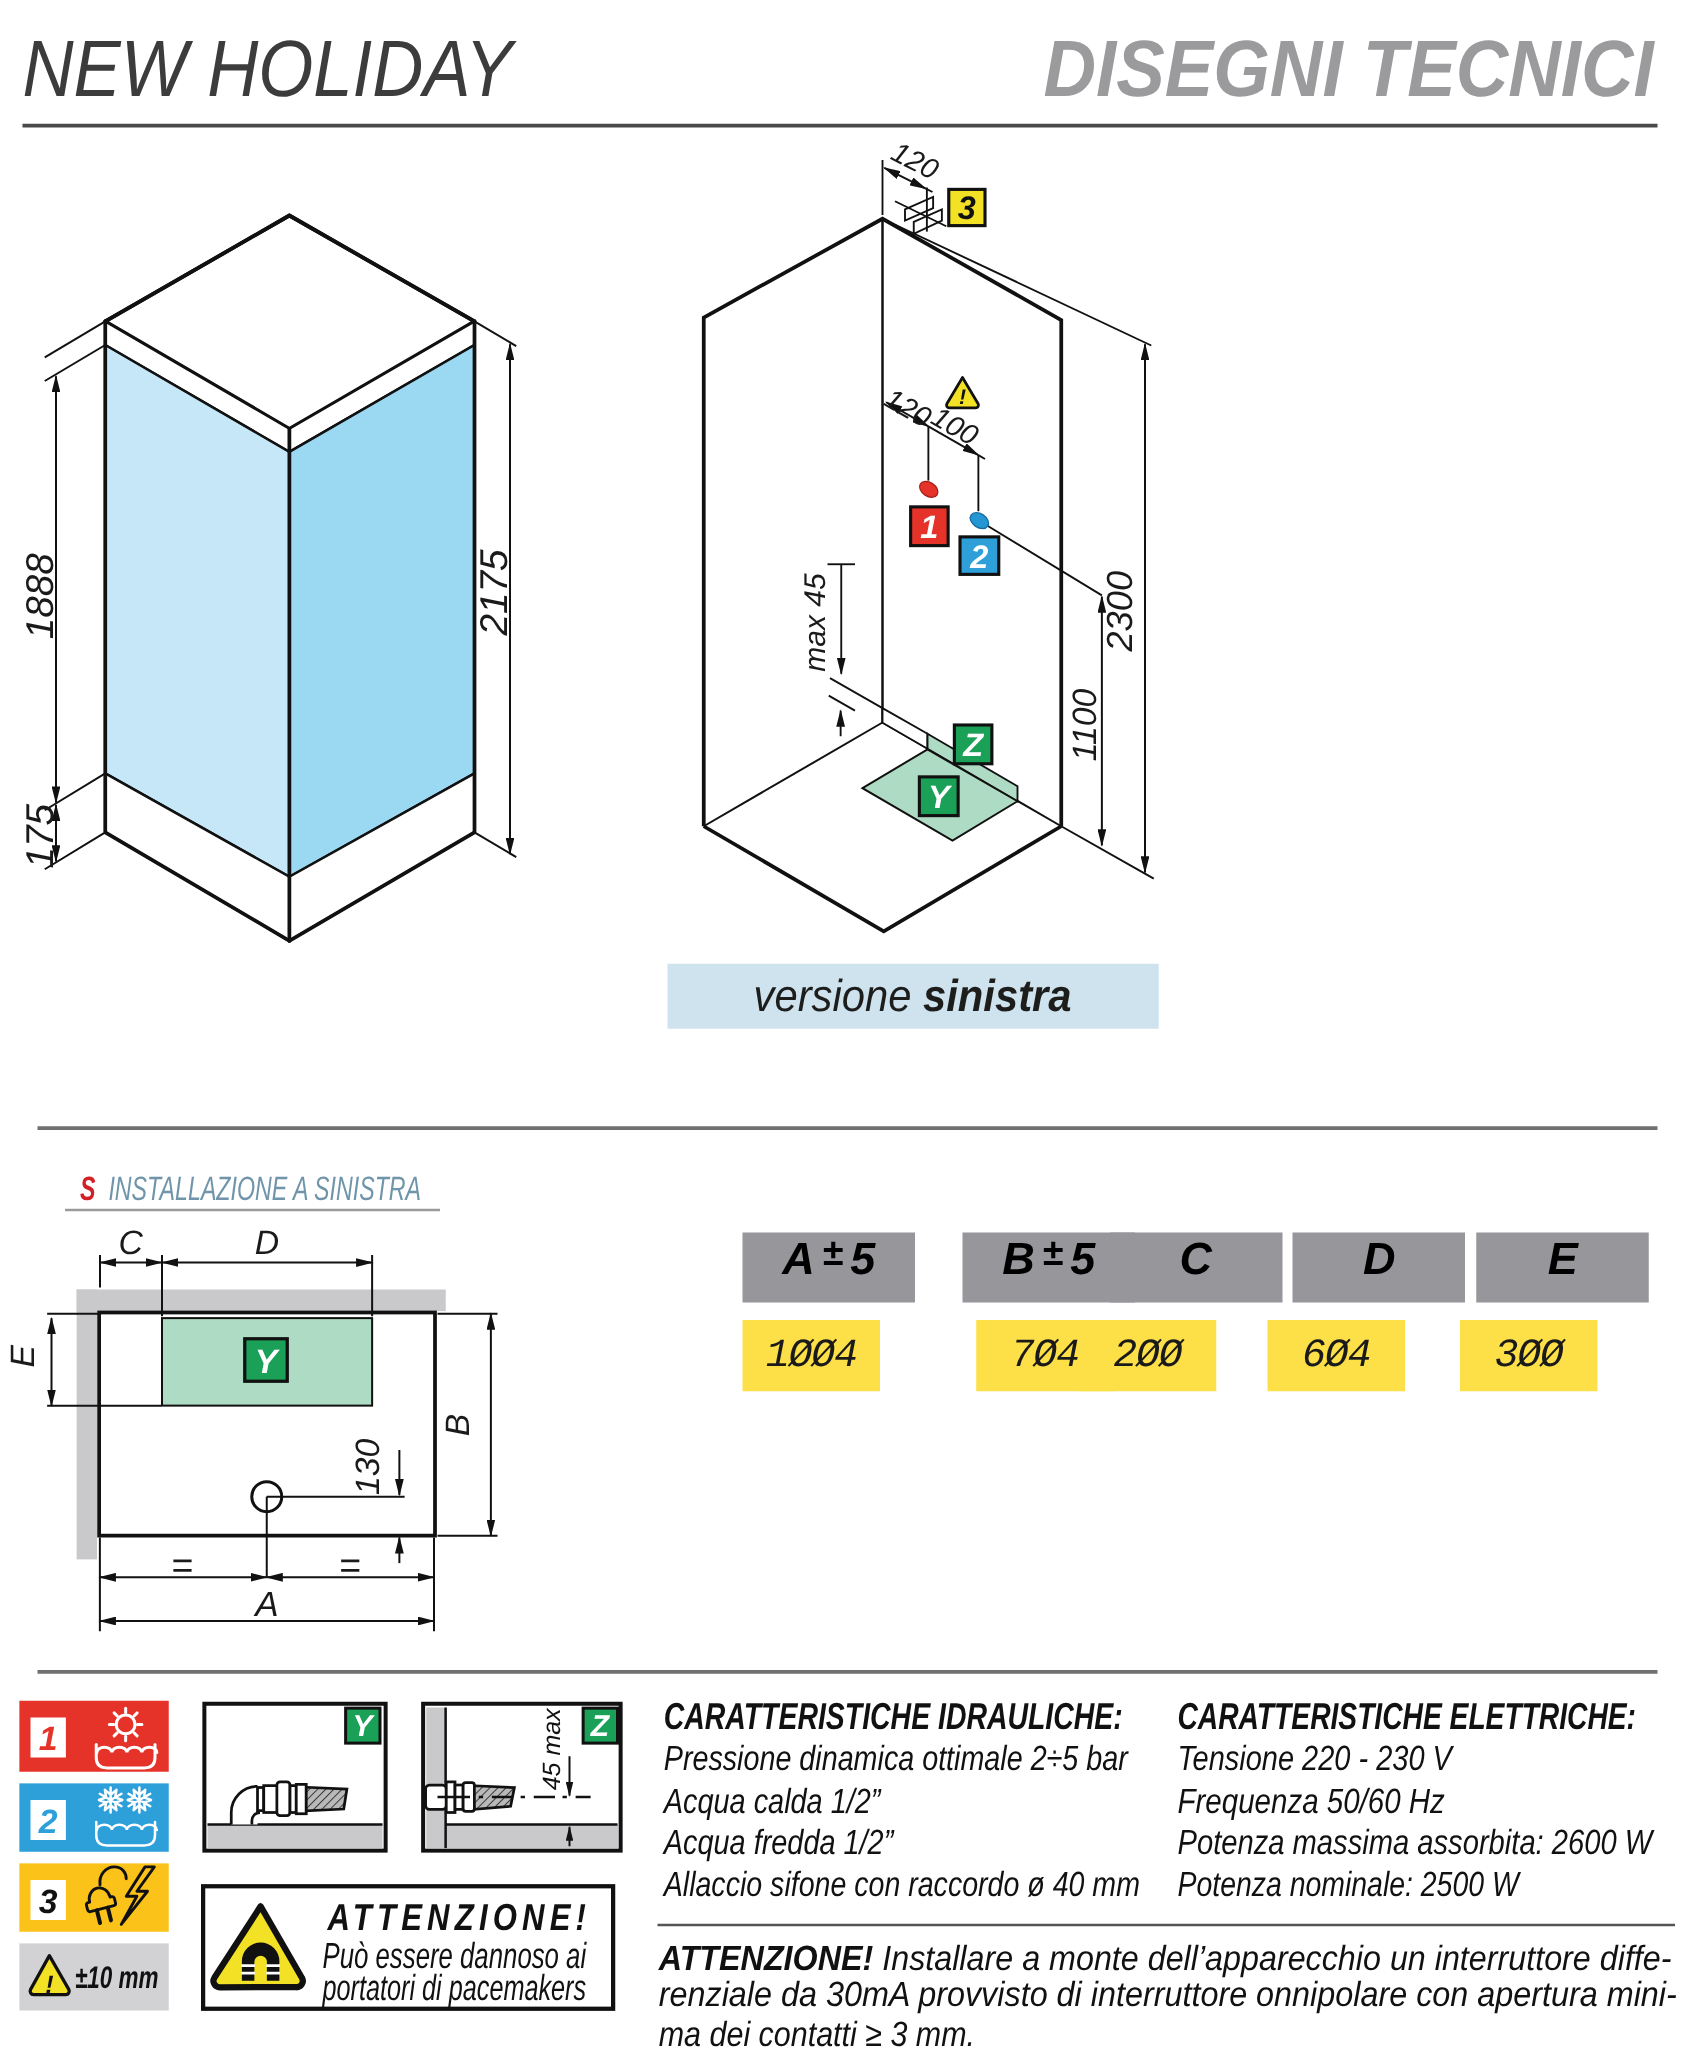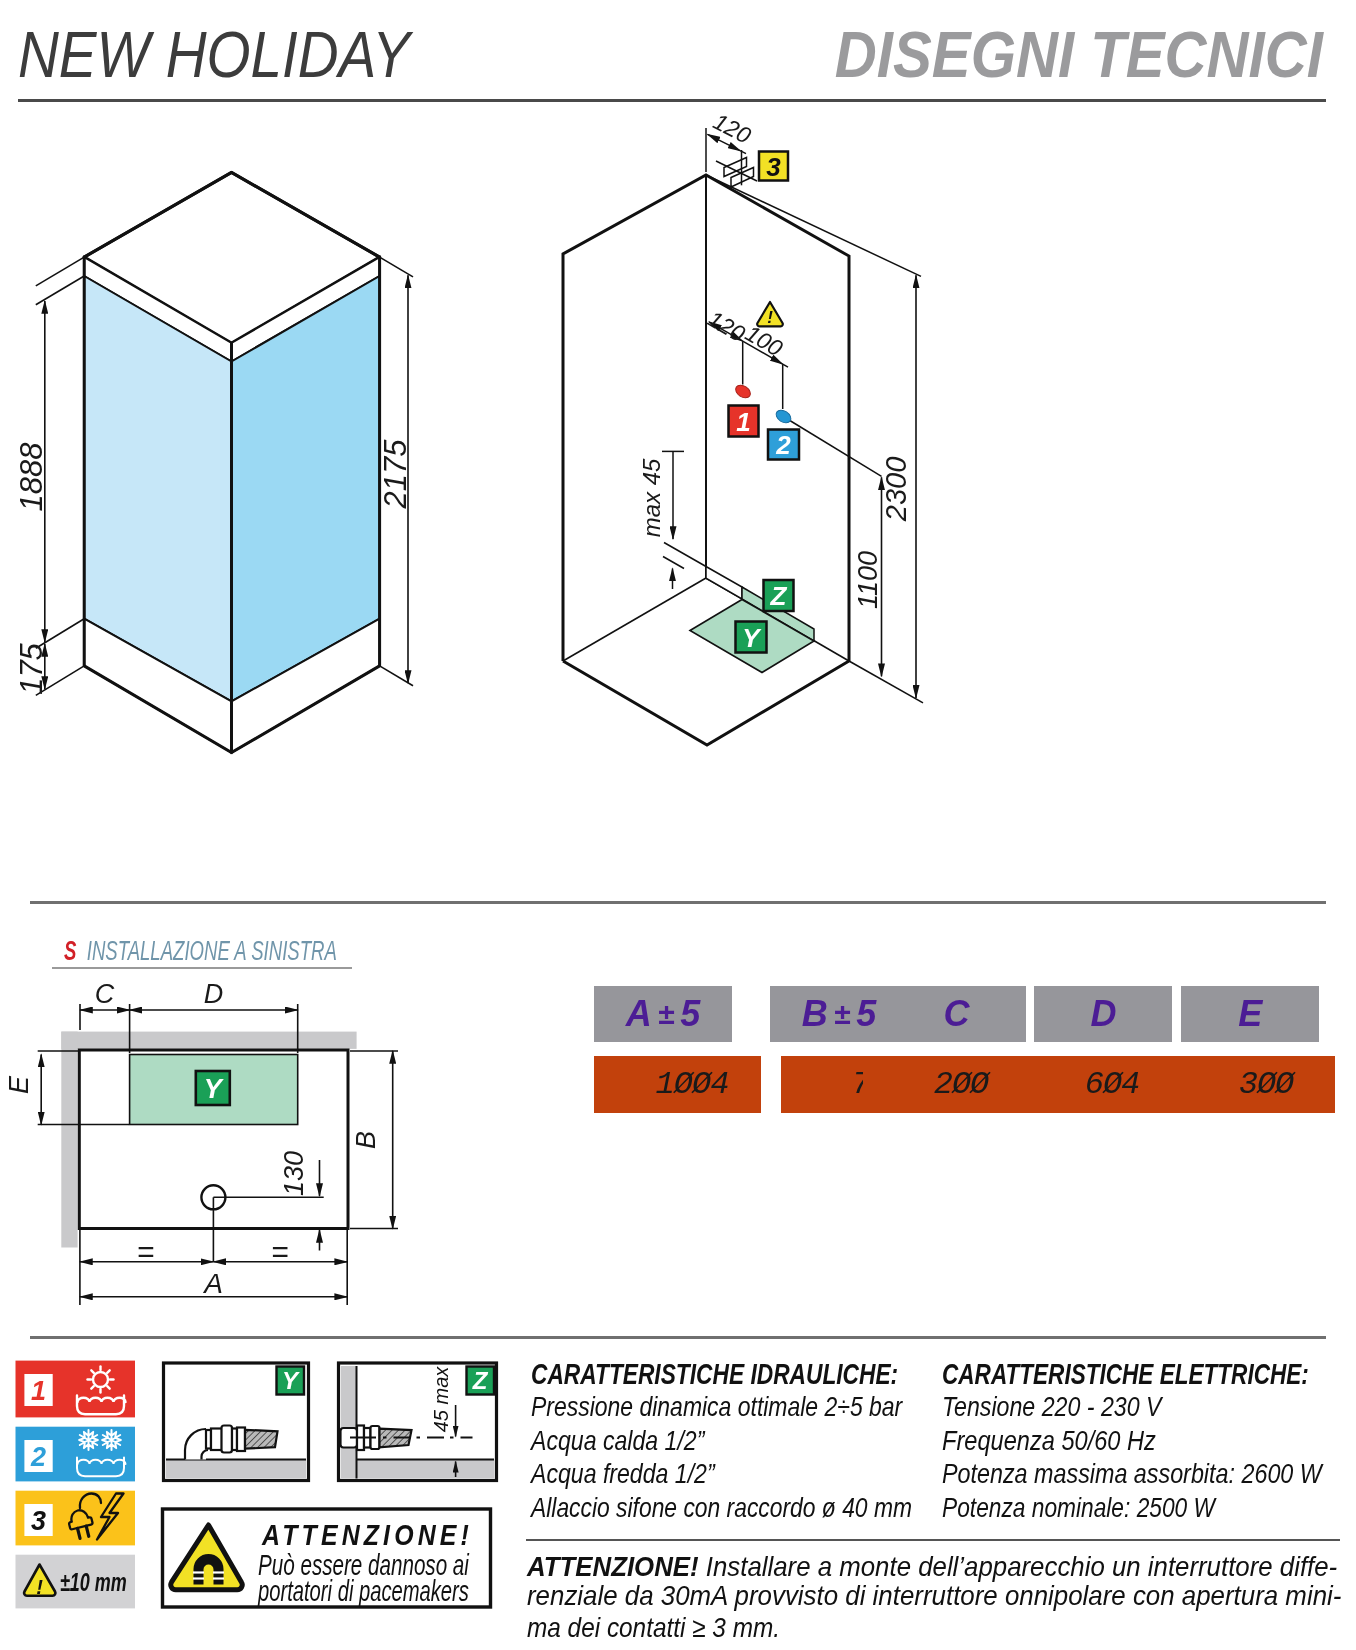--- a/index.html
+++ b/index.html
@@ -186,29 +186,32 @@
     <text transform="translate(27.5,1085) rotate(-90)">E</text>
     <text transform="translate(375,1140) rotate(-90)">B</text>
     <text transform="translate(303,1173.5) rotate(-90)">130</text>
     <text x="145.6" y="1262" font-size="30">=</text>
     <text x="279.7" y="1262" font-size="30">=</text>
     <text x="213.5" y="1293" font-size="28">A</text>
   </g>
 </g>
 </svg>
 
+<div class="abs" style="left:534px;top:770.5px;width:393px;height:52.5px;background:#cfe3ef;display:flex;align-items:center;justify-content:center;font-size:36px;color:#1d1d1b;">
+      <span class="nw" style="transform:scaleX(0.928);">versione&nbsp;<b>sinistra</b></span>
+    </div>
 
 <div class="abs nw" style="left:64px;top:936px;font-size:27px;color:#7095aa;transform:scaleX(0.688);transform-origin:left top;"><b style="color:#d22027;">S</b>&nbsp; INSTALLAZIONE A SINISTRA</div>
 <div class="abs" style="left:51.6px;top:966.5px;width:300px;height:2px;background:#9a9a9a;"></div>
 
 <style>
-.th{position:absolute;top:986.4px;height:55.3px;width:138px;background:#96969b;color:#4c1d95;
-  font-weight:bold;font-size:36px;display:flex;align-items:center;justify-content:center;}
-.td{position:absolute;top:1056px;height:57.4px;width:138px;background:#c2410c;color:#1a1a1a;
-  font-family:"Liberation Mono",monospace;font-size:32px;letter-spacing:-1px;display:flex;align-items:center;justify-content:center;padding-left:29px;}
+.th{position:absolute;top:986.4px;height:55.3px;width:138px;background:#96969b;color:#000000;
+  font-weight:bold;font-size:36px;display:flex;align-items:flex-start;justify-content:center;}
+.td{position:absolute;top:1056px;height:57.4px;width:110px;background:#fde047;color:#1a1a1a;
+  font-family:"Liberation Mono",monospace;font-size:32px;letter-spacing:-1px;display:flex;align-items:center;justify-content:center;}
 </style>
 <div class="th" style="left:594px;">A<span style="font-size:30px;"> ± </span>5</div>
 <div class="th" style="left:770px;">B<span style="font-size:30px;"> ± </span>5</div>
 <div class="th" style="left:887.6px;">C</div>
 <div class="th" style="left:1034.4px;">D</div>
 <div class="th" style="left:1181.2px;">E</div>
 <div class="td" style="left:594px;">1ØØ4</div>
 <div class="td" style="left:740.8px;margin-left:40px;">7Ø4</div>
 <div class="td" style="left:863px;">2ØØ</div>
 <div class="td" style="left:1014px;">6Ø4</div>

